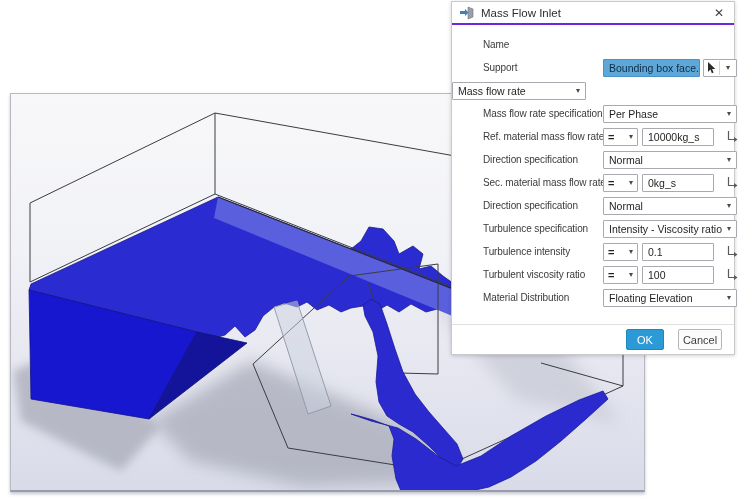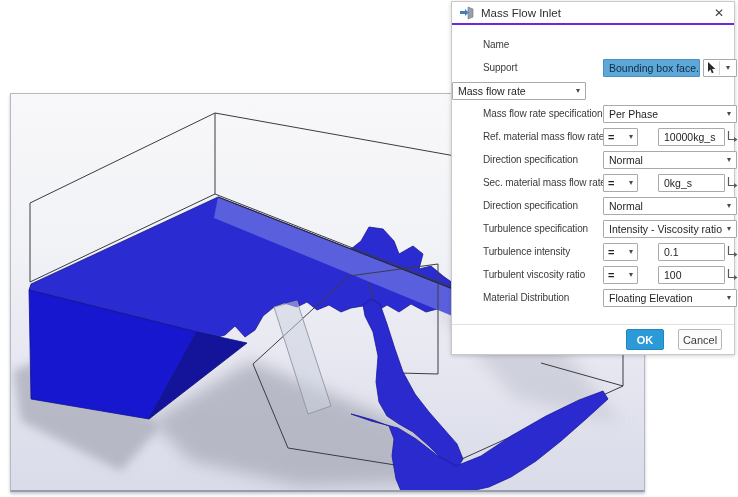--- a/index.html
+++ b/index.html
@@ -78,36 +78,36 @@
   .picker .pdda{flex:1;text-align:center;font-size:8px;color:#4a4a4a;}
   
   .valwrap{display:flex;align-items:center;width:138px;}
   .opcombo{
     box-sizing:border-box;height:18px;width:35px;flex:none;
     border:1px solid #a9aab0;border-radius:1px;background:#fff;
     display:flex;align-items:center;padding:0 4px;
   }
   .opcombo .op{font-weight:bold;font-size:11px;color:#222;}
   .opcombo .dda{margin-left:auto;}
-  .ctl.vinput{width:72px;margin-left:20px;}
+  .ctl.vinput{width:72px;margin-left:4px;}
   .licon{flex:none;margin-left:auto;margin-right:1px;width:15px;height:15px;}
 
   .footer{
     position:absolute;left:0;right:0;bottom:0;height:29px;
     border-top:1px solid #e0e0e0;
     display:flex;align-items:center;justify-content:flex-end;
     padding-right:12px;gap:14px;
   }
   .btn{
     box-sizing:border-box;height:21px;border-radius:2px;
     font-size:11px;display:flex;align-items:center;justify-content:center;
   }
   .btn.ok{
     width:38px;background:var(--c-accent);border:1px solid #1f86bf;
-    color:#fff;font-weight:bold;
+    color:#fff;font-weight:normal;
   }
   .btn.cancel{
     width:44px;background:#fbfbfb;border:1px solid #b6b6b6;color:#3d3d3d;
   }
 </style>
 </head>
 <body>
 
 <div class="viewport">
   <svg width="633" height="396" viewBox="0 0 633 396">

